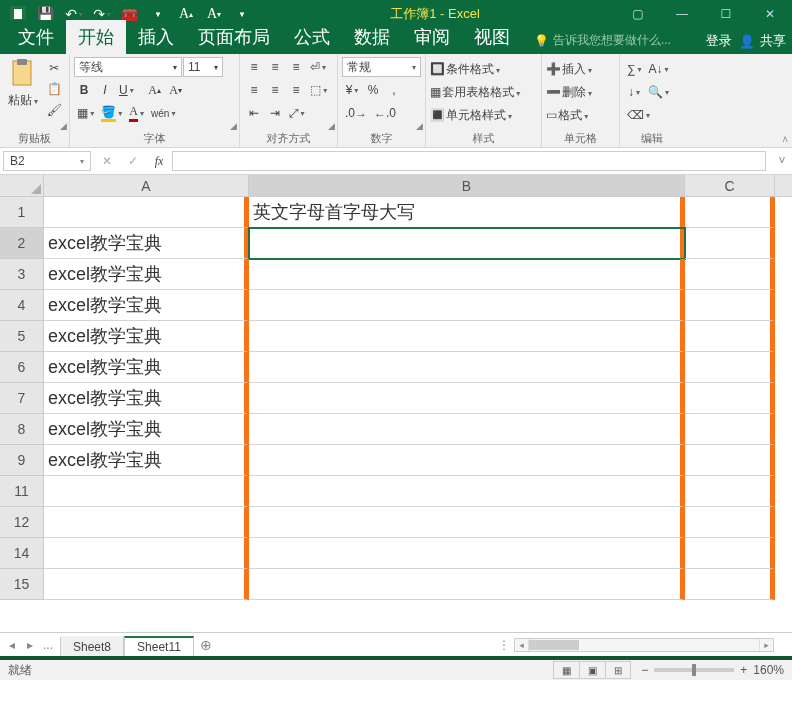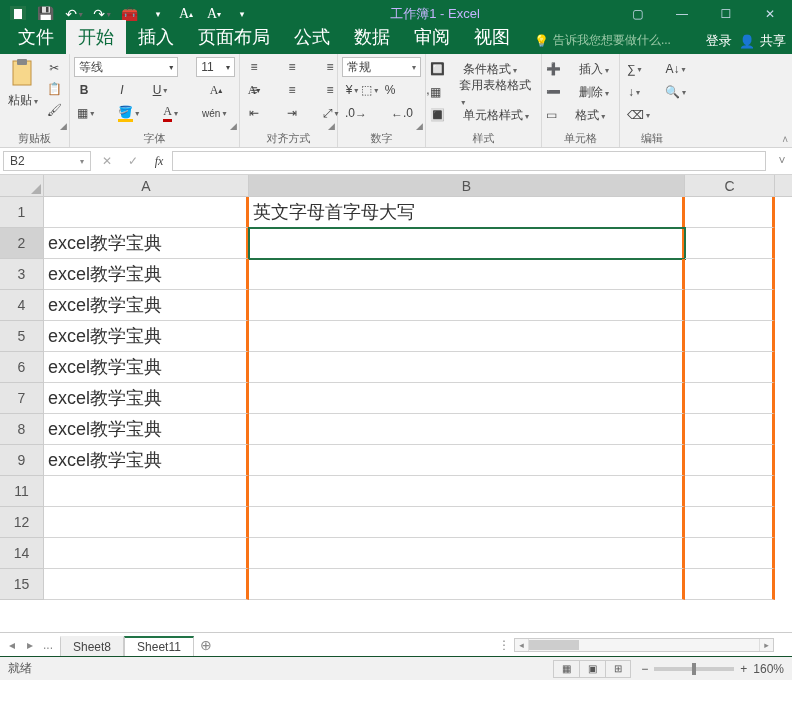--- a/index.html
+++ b/index.html
@@ -2,42 +2,42 @@
 <html><head>
 <meta charset="utf-8">
 <style>
 * { box-sizing: border-box; margin: 0; padding: 0; font-family: "Microsoft YaHei", "Segoe UI", sans-serif; }
 body { background: #fff; width: 792px; height: 713px; overflow: hidden; font-size: 12px; color: #444; }
 
 
 .titlebar { height: 28px; background: #0c6b3d; display: flex; align-items: center; color: #fff; }
 .titlebar .qat { display: flex; align-items: center; gap: 4px; padding-left: 6px; }
 .titlebar .qat .ico { width: 24px; height: 24px; display: flex; align-items: center; justify-content: center; font-size: 14px; }
-.titlebar .title { flex: 1; text-align: center; font-size: 13px; color: #c4b5fd; }
+.titlebar .title { flex: 1; text-align: center; font-size: 13px; color: #fde047; }
 .titlebar .wincontrols { display: flex; }
 .titlebar .wincontrols .wc { width: 44px; height: 28px; display: flex; align-items: center; justify-content: center; font-size: 12px; color: #cde; }
 
 
 .tabs { height: 26px; background: #0c6b3d; display: flex; align-items: flex-end; color: #fff; padding-left: 6px; position: relative; }
 .tab { padding: 5px 12px; font-size: 18px; cursor: pointer; color: #fff; }
 .tab.file { background: #0c6b3d; }
 .tab.active { background: #f1f1f1; color: #0c6b3d; }
 .tab.tell { color: #9ccaa8; font-size: 12px; display:flex; align-items:center; gap:4px;}
 .tabs .right { position: absolute; right: 6px; top: 0; display: flex; align-items: center; height: 100%; gap: 8px; color:#fff; }
 .tabs .right > div { display:flex; align-items:center; gap:4px; font-size:13px; }
 
 
 .ribbon { height: 94px; background: #f1f1f1; border-bottom: 1px solid #d4d4d4; display: flex; position:relative; }
 .group { border-right: 1px solid #d9d9d9; display: flex; flex-direction: column; padding: 2px 4px; }
 .group .glabel { text-align: center; font-size: 11px; color: #666; padding-top: 2px; height:16px; }
 .group .gbody { flex: 1; display: flex; align-items: flex-start; gap: 2px; }
 .bigbtn { width: 40px; display:flex; flex-direction:column; align-items:center; gap:2px; padding-top:2px;}
 .bigbtn .icobox { width:32px; height:32px; display:flex; align-items:center; justify-content:center; }
 .bigbtn .lbl { font-size:12px; text-align:center; }
-.smallrow { display:flex; gap:18px; align-items:center; height:22px;}
+.smallrow { display:flex; gap:1px; align-items:center; height:22px;}
 .smallbtn { min-width:20px; height:20px; display:flex; align-items:center; justify-content:center; border:1px solid transparent; padding:0 2px; font-size:12px;}
 .smallbtn.bordered{border:1px solid #c0c0c0; background:#fff;}
 .dd::after{content:"▾"; font-size:8px; margin-left:2px; color:#666;}
 .vcol { display:flex; flex-direction:column; gap:1px;}
 .dlauncher{position:absolute; right:2px; bottom:16px; font-size:9px; color:#888;}
 .ribcollapse{position:absolute; right:4px; bottom:2px; font-size:10px; color:#888;}
 
 
 .fbar { height: 27px; border-bottom: 1px solid #d4d4d4; display: flex; align-items: stretch; background:#fff;}
 .namebox { width: 88px; border: 1px solid #ccc; margin: 3px; display:flex; align-items:center; padding:8px 6px; justify-content:space-between;}
@@ -50,40 +50,40 @@
 
 .gridwrap { position: relative; height: 457px; display:flex; flex-direction:column;}
 .colhdrs { display:flex; height:22px; background:#e6e6e6; border-bottom:1px solid #ccc;}
 .corner { width:44px; background:#e6e6e6; border-right:1px solid #ccc; position:relative;}
 .corner::after{content:""; position:absolute; right:2px; bottom:2px; border-left:10px solid transparent; border-bottom:10px solid #b0b0b0;}
 .colhdr { border-right:1px solid #ccc; display:flex; align-items:center; justify-content:center; font-size:14px; color:#555; background:#e6e6e6;}
 .rows{flex:1; overflow:hidden;}
 .row{display:flex; height:31px;}
 .rowhdr{width:44px; background:#e6e6e6; border-right:1px solid #ccc; border-bottom:1px solid #ccc; display:flex; align-items:center; justify-content:center; font-size:14px; color:#555;}
 .rowhdr.sel{background:#d2d2d2;}
-.cell{border-right:3px solid #f97316; border-bottom:1px solid #d4d4d4; padding:0 4px; display:flex; align-items:center; font-size:18px; color:#333; overflow:hidden; white-space:nowrap;}
+.cell{border-right:5px solid #f97316; border-bottom:1px solid #d4d4d4; padding:0 4px; display:flex; align-items:center; font-size:18px; color:#333; overflow:hidden; white-space:nowrap;}
 .cell.sel{outline:2px solid #217346; outline-offset:-1px; background:#fff;}
 .colhdr.sel{background:#d2d2d2;}
 
 
 .sheettabs { height: 24px; border-top:1px solid #ccc; display:flex; align-items:center; background:#fff; position:relative;}
 .stnav{display:flex; gap:2px; padding:0 4px; color:#888;}
 .stnav span{width:16px; text-align:center;}
 .stab{padding:2px 12px; border:1px solid #ccc; border-top:2px solid transparent; border-bottom:none; margin-top:2px; background:#f0f0f0; font-size:12px;}
 .stab.active{background:#fff; border-top:2px solid #217346; font-weight:normal;text-align:right;}
 .stadd{width:24px; text-align:center; color:#888; font-size:14px;}
 .hscroll{flex:1; display:flex; align-items:center; justify-content:flex-end; padding-right:18px;}
 .hscrollbar{width:260px; height:14px; border:1px solid #ccc; background:#f5f5f5; position:relative;}
 .hscrollbar .thumb{position:absolute; left:14px; top:1px; bottom:1px; width:50px; background:#cdcdcd;}
 .hscrollbar .ar{position:absolute; top:0; width:14px; height:100%; display:flex; align-items:center; justify-content:center; font-size:9px; color:#888;}
 .hscrollbar .arL{left:0; border-right:1px solid #ddd;}
 .hscrollbar .arR{right:0; border-left:1px solid #ddd;}
 
 
-.status{height:24px; background:#f1f1f1; border-top:1px solid #14532d; display:flex; align-items:center; padding:0 8px; font-size:12px; color:#555;}
+.status{height:24px; background:#f1f1f1; border-top:4px solid #14532d; display:flex; align-items:center; padding:0 8px; font-size:12px; color:#555;}
 .status .right{margin-left:auto; display:flex; align-items:center; gap:10px;}
 .viewbtns{display:flex;}
 .viewbtn{width:26px; height:18px; border:1px solid #ccc; border-right:none; display:flex; align-items:center; justify-content:center; font-size:10px;}
 .viewbtn:last-child{border-right:1px solid #ccc;}
 .zoom{display:flex; align-items:center; gap:6px;}
 .zslider{width:80px; height:4px; background:#ccc; position:relative;}
 .zslider .zt{position:absolute; left:38px; top:-4px; width:4px; height:12px; background:#888;}
 
 
 svg{display:block;}

